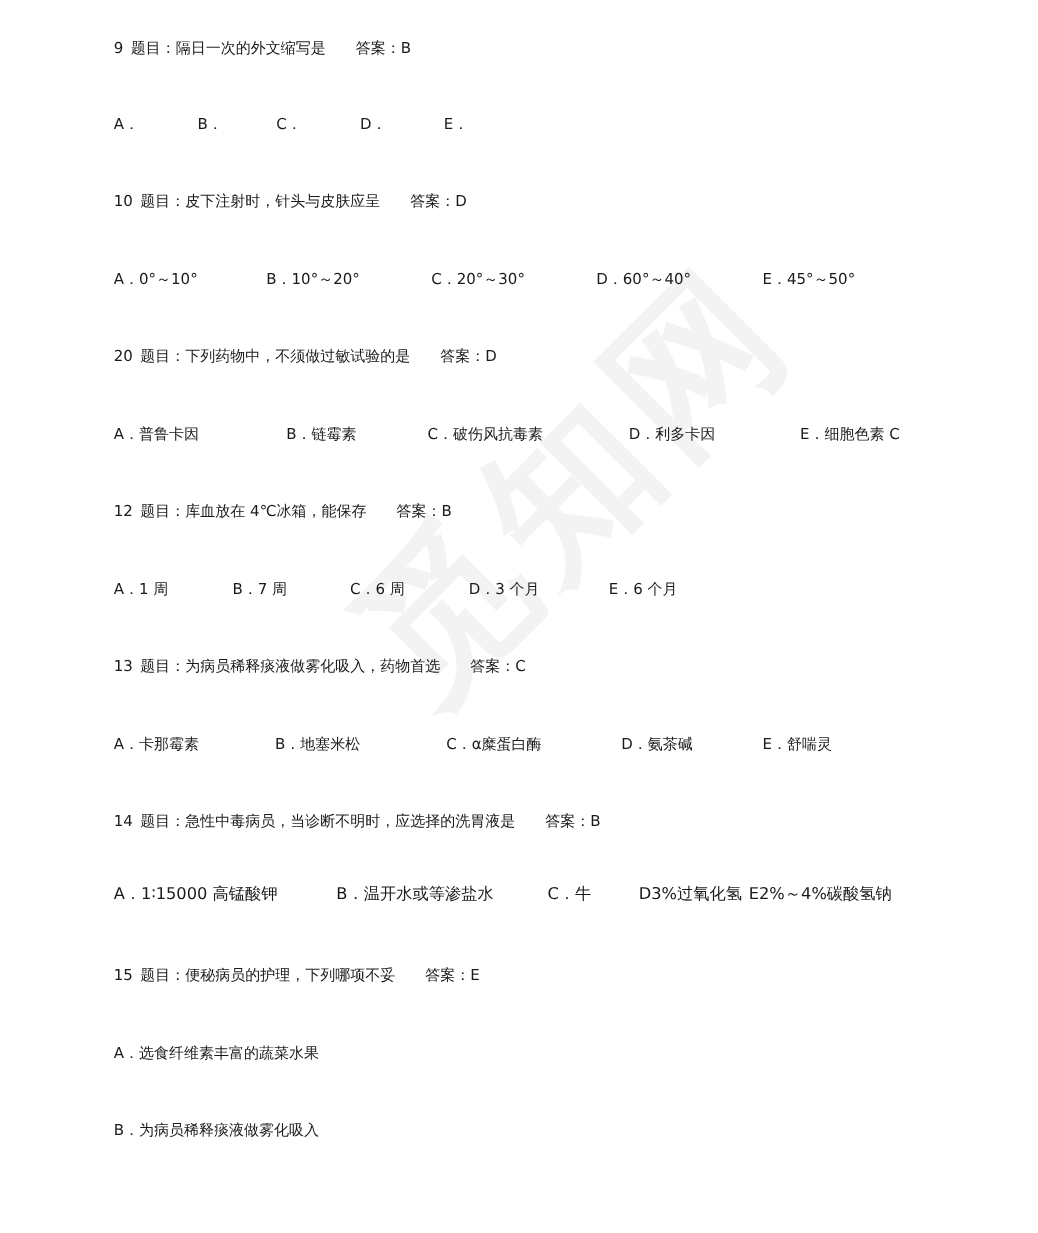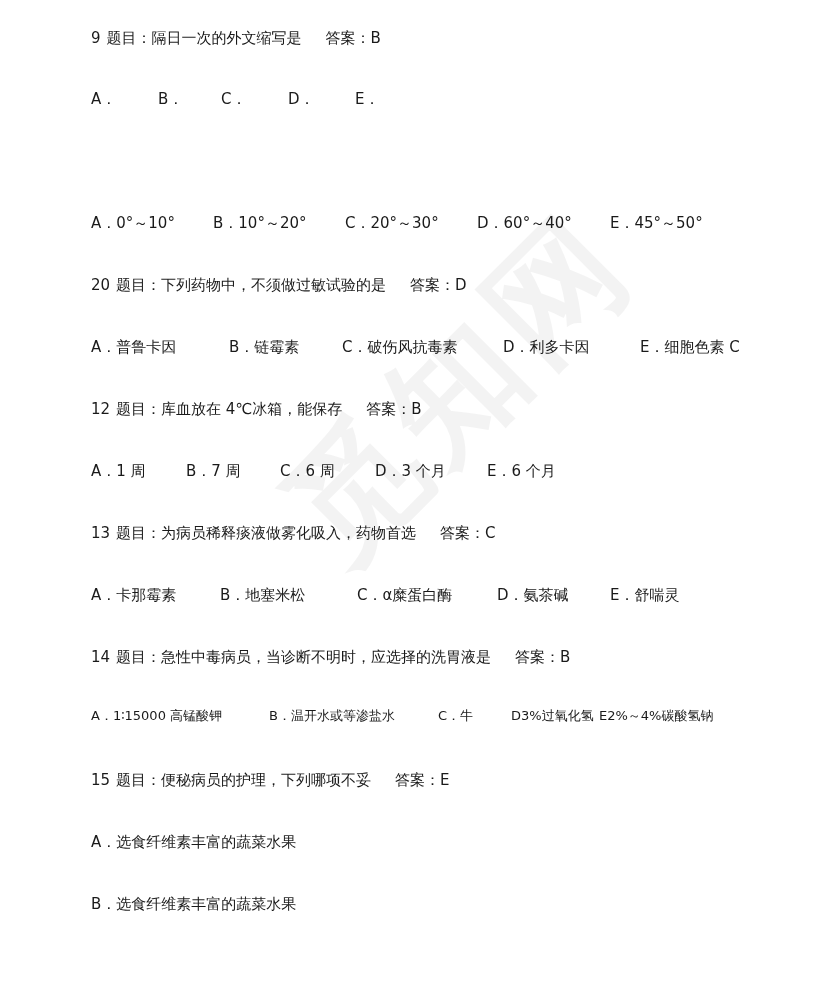--- a/index.html
+++ b/index.html
@@ -4,21 +4,21 @@
 <style>
   html, body { margin: 0; padding: 0; background: #ffffff; }
   body {
     width: 830px; height: 986px; position: relative; overflow: hidden;
     font-family: "DejaVu Sans", "Liberation Sans", sans-serif;
     color: #1a1a1a;
   }
   .page { position: absolute; left: 0; top: 0; width: 830px; height: 986px; }
   .line {
     position: absolute; left: 91px; white-space: nowrap;
-    font-size: 15px; line-height: 20px;
+    font-size: 12px; line-height: 20px;
   }
   .q-num { margin-right: 6px; }
   .answer { margin-left: 24px; }
   .opt { display: inline-block; }
   .watermark {
     position: absolute; left: 250px; top: 300px;
     font-size: 130px; font-weight: bold; color: #000;
     opacity: 0.045; transform: rotate(-45deg); transform-origin: center;
     letter-spacing: 10px; white-space: nowrap; pointer-events: none;
   }
@@ -30,20 +30,23 @@
 
   <div class="watermark">觅知网</div>
 
   <div class="line" style="top:28px">
     <span class="q-num">9</span><span>题目：</span><span>隔日一次的外文缩写是</span><span class="answer">答案：</span><span>B</span>
   </div>
   <div class="line" style="top:89px">
     <span class="opt" style="width:67px">A．</span><span class="opt" style="width:63px">B．</span><span class="opt" style="width:67px">C．</span><span class="opt" style="width:67px">D．</span><span class="opt">E．</span>
   </div>
 
+  <div class="line" style="top:151px">
+    <span class="q-num">10</span><span>题目：</span><span>皮下注射时，针头与皮肤应呈</span><span class="answer">答案：</span><span>D</span>
+  </div>
   <div class="line" style="top:213px">
     <span class="opt" style="width:122px">A．0°～10°</span><span class="opt" style="width:132px">B．10°～20°</span><span class="opt" style="width:132px">C．20°～30°</span><span class="opt" style="width:133px">D．60°～40°</span><span class="opt">E．45°～50°</span>
   </div>
 
   <div class="line" style="top:275px">
     <span class="q-num">20</span><span>题目：</span><span>下列药物中，不须做过敏试验的是</span><span class="answer">答案：</span><span>D</span>
   </div>
   <div class="line" style="top:337px">
     <span class="opt" style="width:138px">A．普鲁卡因</span><span class="opt" style="width:113px">B．链霉素</span><span class="opt" style="width:161px">C．破伤风抗毒素</span><span class="opt" style="width:137px">D．利多卡因</span><span class="opt">E．细胞色素 C</span>
   </div>
@@ -69,16 +72,16 @@
     <span class="opt" style="width:178px">A．1∶15000 高锰酸钾</span><span class="opt" style="width:169px">B．温开水或等渗盐水</span><span class="opt" style="width:73px">C．牛</span><span class="opt" style="width:88px">D3%过氧化氢</span><span class="opt">E2%～4%碳酸氢钠</span>
   </div>
 
   <div class="line" style="top:770px">
     <span class="q-num">15</span><span>题目：</span><span>便秘病员的护理，下列哪项不妥</span><span class="answer">答案：</span><span>E</span>
   </div>
   <div class="line" style="top:832px">
     <span>A．选食纤维素丰富的蔬菜水果</span>
   </div>
   <div class="line" style="top:894px">
-    <span>B．选食纤维素丰富的蔬菜水果</span>
+    <span>B．为病员稀释痰液做雾化吸入</span>
   </div>
 
 </div>
 
 </body></html>

